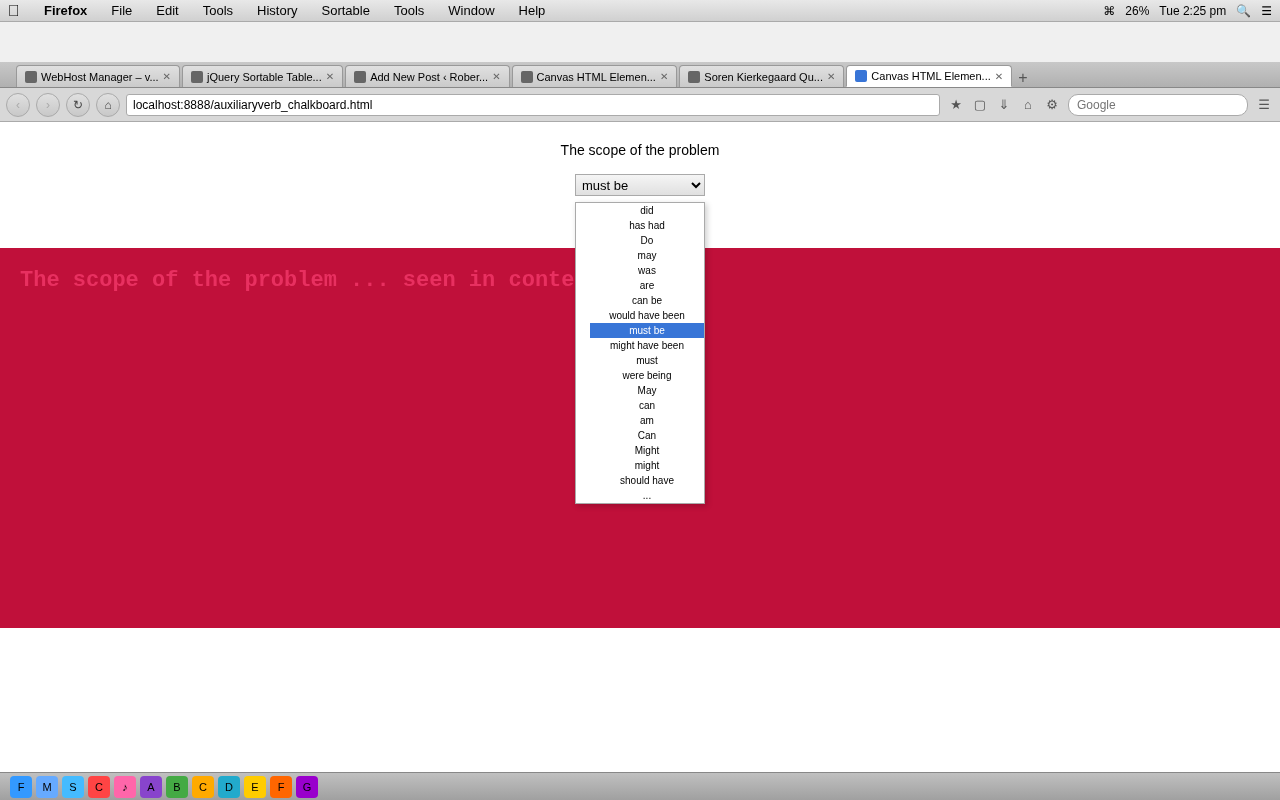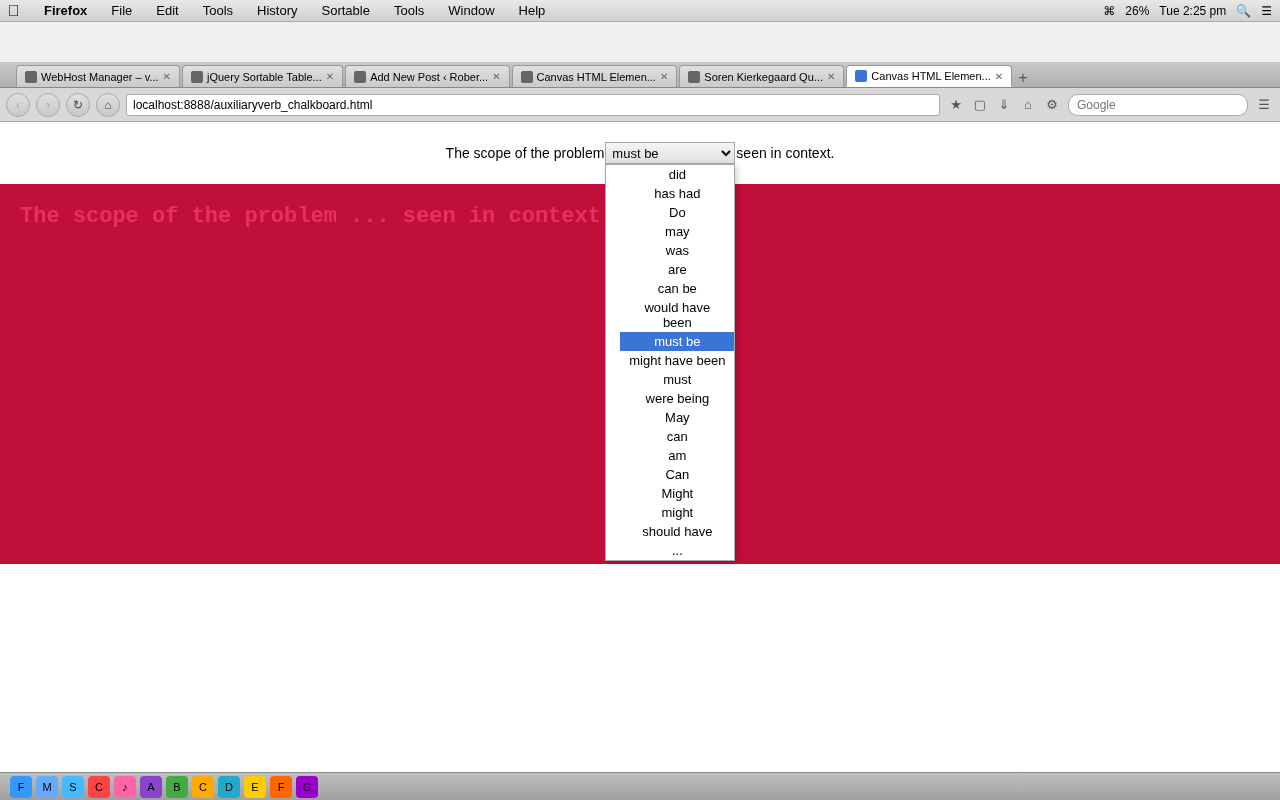--- a/index.html
+++ b/index.html
@@ -178,22 +178,23 @@
     .score-line {
       font-size: 18px;
       font-weight: bold;
       margin-bottom: 20px;
     }
 
     .sentence-row {
       display: flex;
       align-items: center;
       justify-content: center;
-      gap: 1px;
+      gap: 16px;
       margin-bottom: 0;
+      flex-direction: column;
     }
     .sentence-text {
       font-size: 14px;
       color: #000;
     }
 
     
     .verb-select {
       font-size: 13px;
       border: 1px solid #aaa;
@@ -204,27 +205,27 @@
     }
 
     
     .dropdown-container {
       position: relative;
       display: inline-block;
       border-radius: 8px;
     }
     .dropdown-open {
       position: absolute;
-      top: 22px;
+      top: 28px;
       left: 0;
       width: 130px;
       background: white;
       border: 1px solid #aaa;
       z-index: 100;
-      font-size: 13px;
+      font-size: 10px;
       box-shadow: 2px 2px 6px rgba(0,0,0,0.2);
       padding-left: 14px;
     }
     .dropdown-open .option {
       padding: 2px 8px;
       cursor: pointer;
       text-align: center;
       color: #000;
     }
     .dropdown-open .option.selected {

